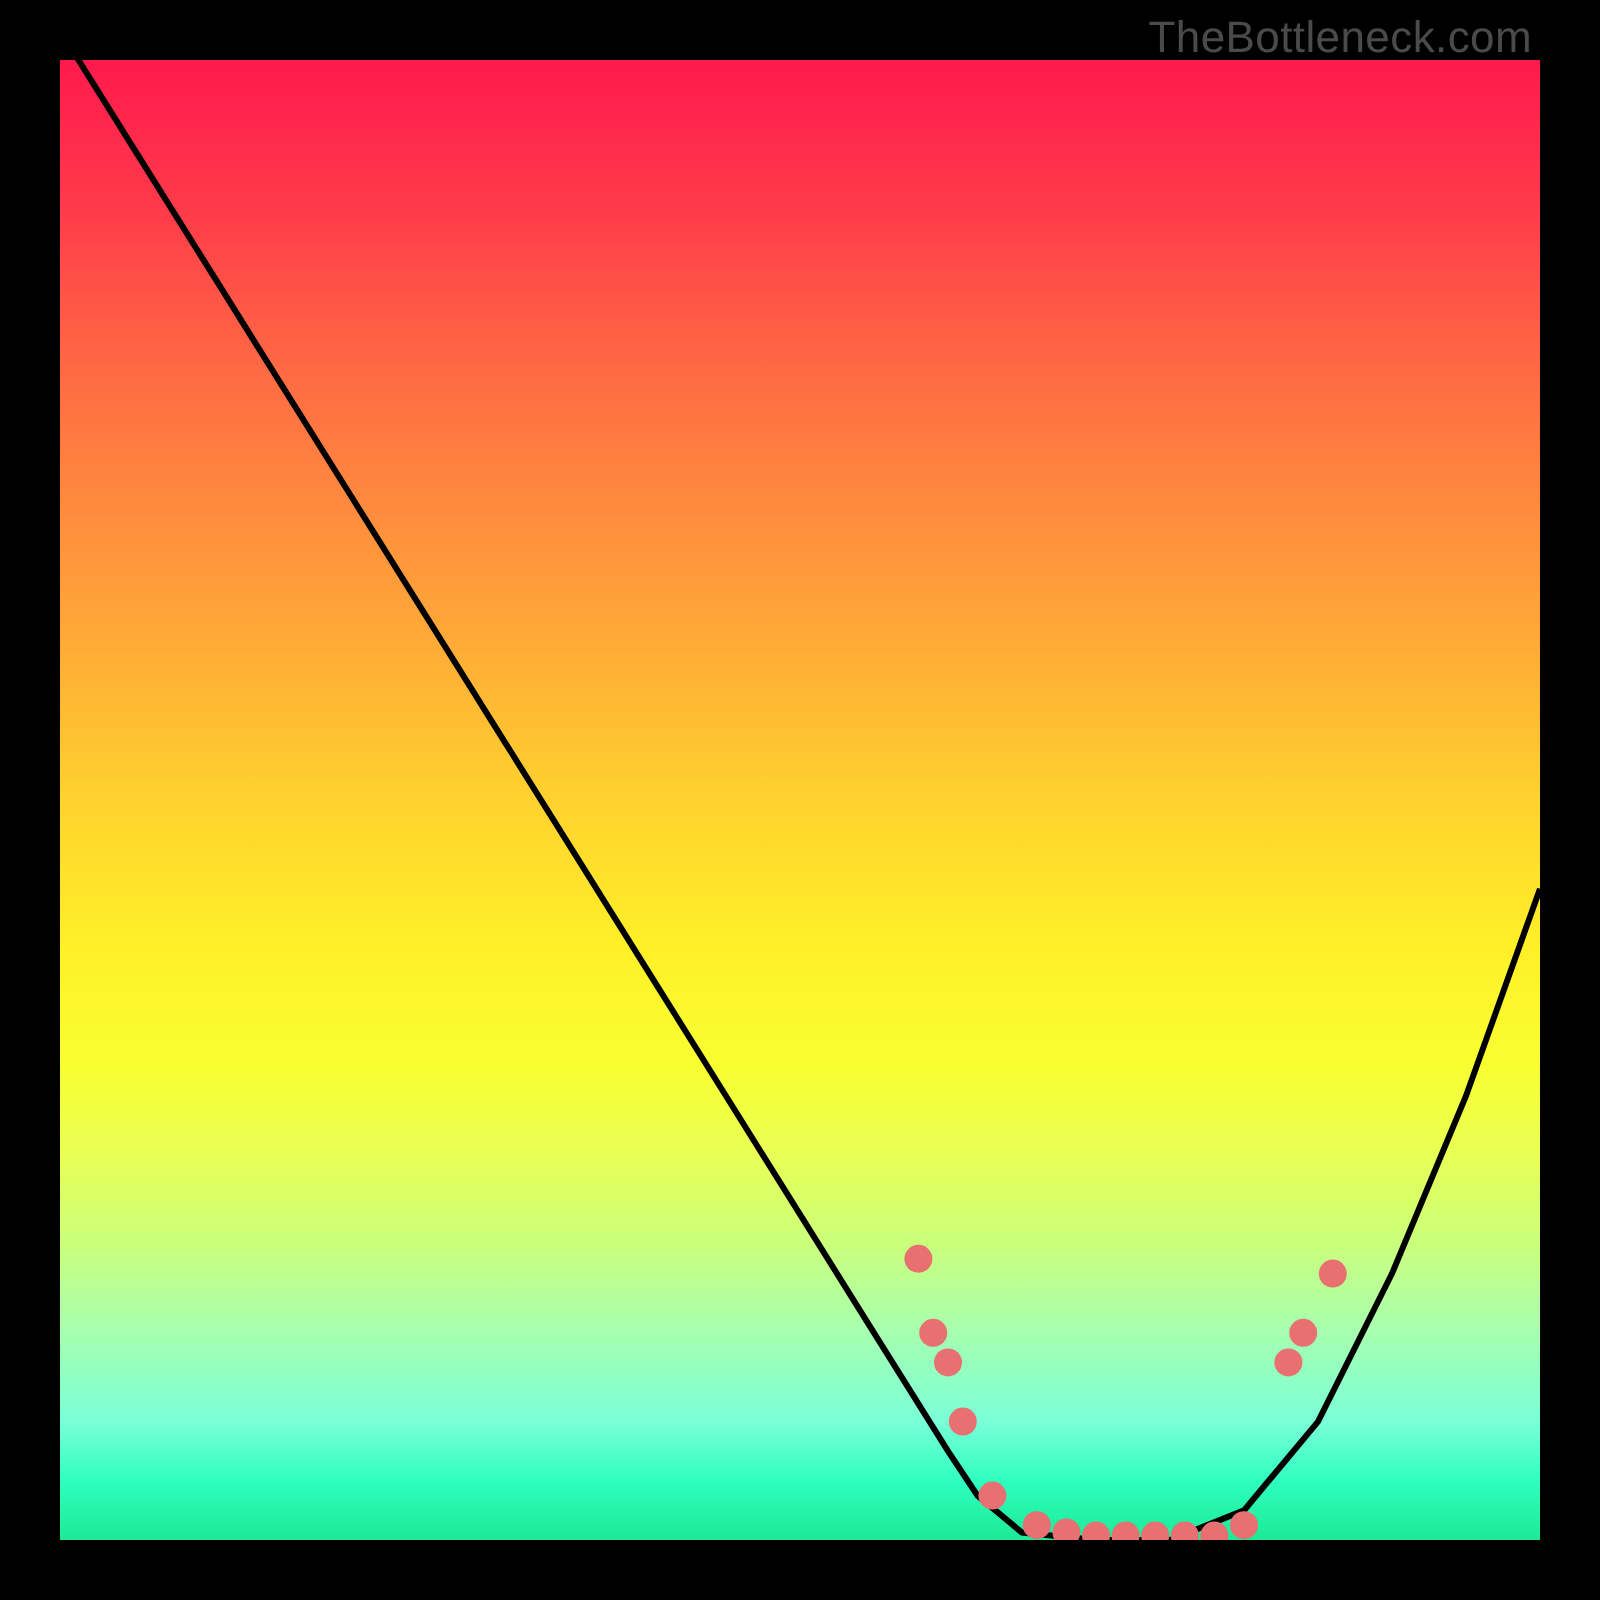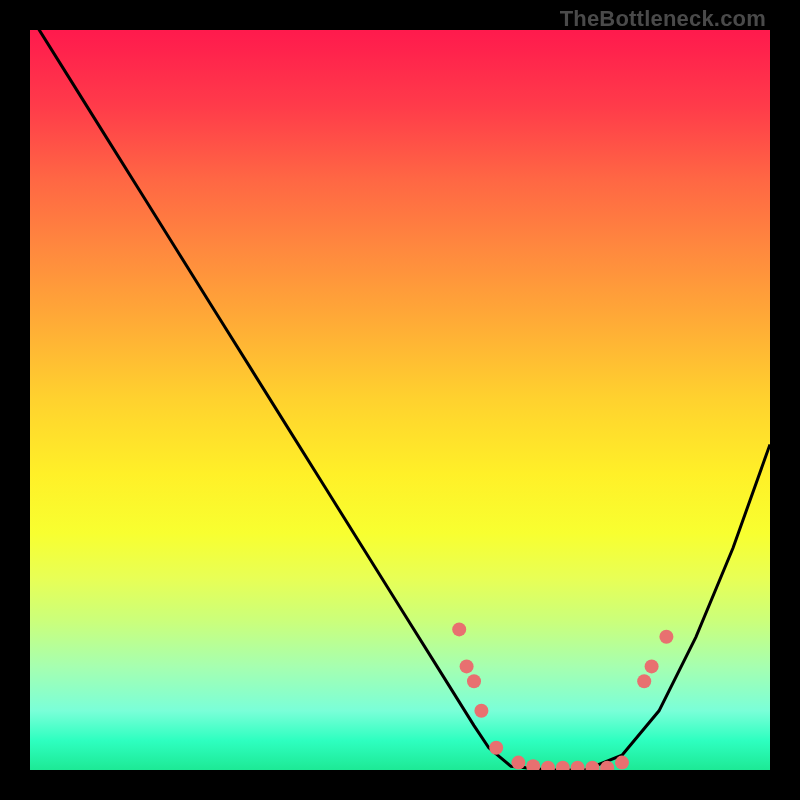--- a/index.html
+++ b/index.html
@@ -41,21 +41,21 @@
       #2effc0 96%,
       #1de995 100%
     );
   }
   .watermark {
     position: absolute;
     top: 6px;
     right: 34px;
     color: #4a4a4a;
     font-size: 22px;
-    font-weight: bold;
+    font-weight: normal;
     letter-spacing: 0.2px;
     z-index: 10;
   }
   svg.curve {
     position: absolute;
     left: 0;
     top: 0;
     width: 740px;
     height: 740px;
     z-index: 5;

